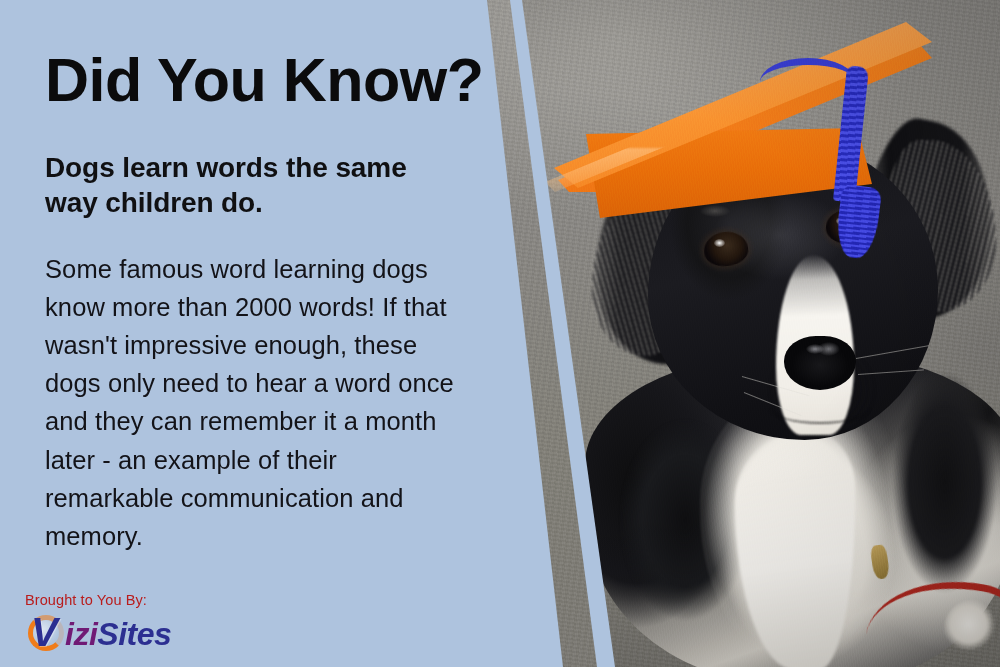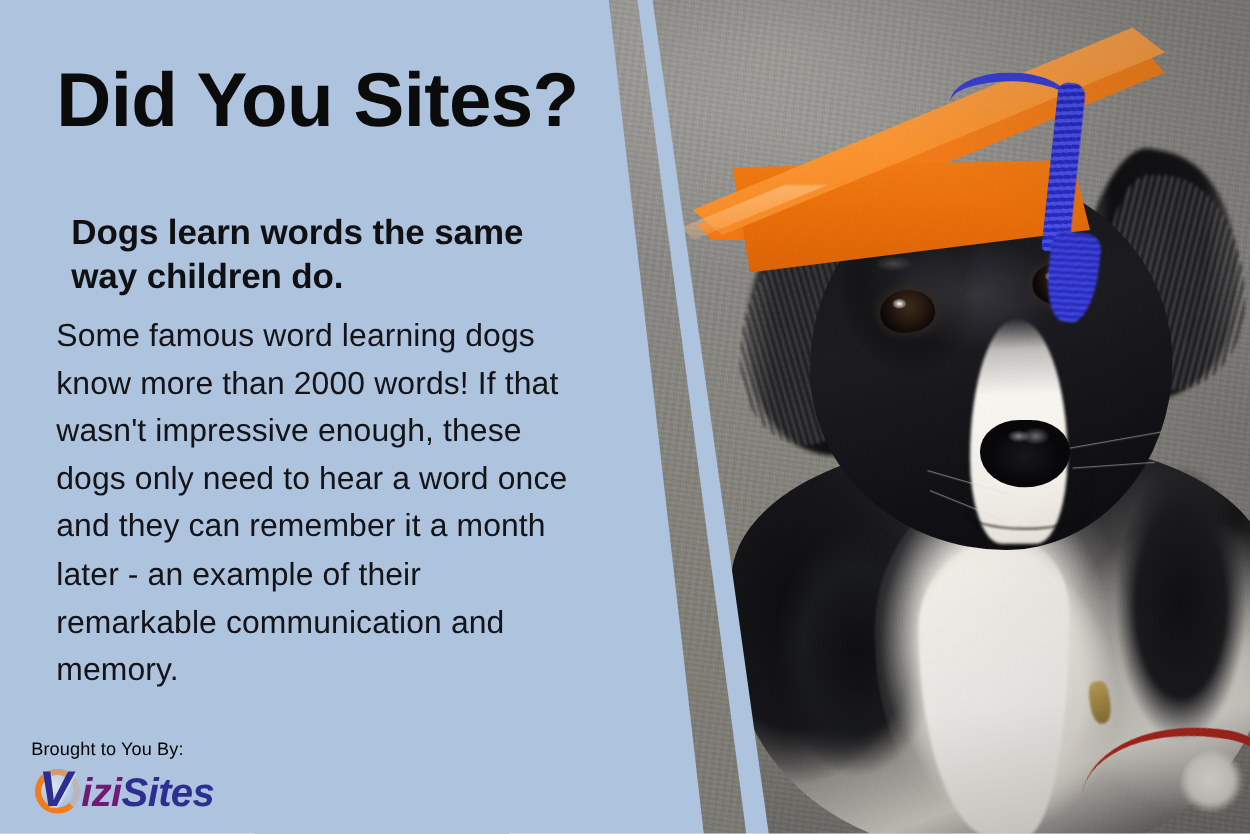--- a/index.html
+++ b/index.html
@@ -451,48 +451,47 @@
     font-size: 61px;
     font-weight: bold;
     color: #0b0b0c;
     letter-spacing: -0.5px;
     line-height: 1.06;
     white-space: nowrap;
   }
   .subhead {
     position: absolute;
     left: 45px;
-    top: 168px;
+    top: 150px;
     width: 380px;
     font-size: 28px;
     font-weight: bold;
     color: #101012;
     line-height: 1.26;
     letter-spacing: -0.1px;
-    margin-left: 12px;
   }
   .body-copy {
     position: absolute;
     left: 45px;
     top: 250px;
     width: 425px;
     font-size: 25.5px;
     font-weight: 400;
     color: #131318;
     line-height: 1.495;
     letter-spacing: 0.1px;
   }
 
   
   .brought-by {
     position: absolute;
     left: 25px;
     top: 592px;
     font-size: 14.5px;
-    color: #000000;
+    color: #b91c1c;
     letter-spacing: 0.1px;
   }
   .logo {
     position: absolute;
     left: 27px;
     top: 612px;
     height: 44px;
     display: flex;
     align-items: center;
   }
@@ -607,21 +606,21 @@
 
       <div class="collar-tag"></div>
       <div class="leash"></div>
       <div class="paw"></div>
     </div>
 
     <div class="fur-noise"></div>
     <div class="photo-vignette"></div>
   </div>
 
-  <div class="headline">Did You Sites?</div>
+  <div class="headline">Did You Know?</div>
 
   <div class="subhead">Dogs learn words the same way children do.</div>
 
   <div class="body-copy">Some famous word learning dogs know more than 2000 words! If that wasn't impressive enough, these dogs only need to hear a word once and they can remember it a month later - an example of their remarkable communication and memory.</div>
 
   <div class="brought-by">Brought to You By:</div>
 
   <div class="logo">
     <span class="logo-mark">
       <span class="logo-swoosh"></span>

